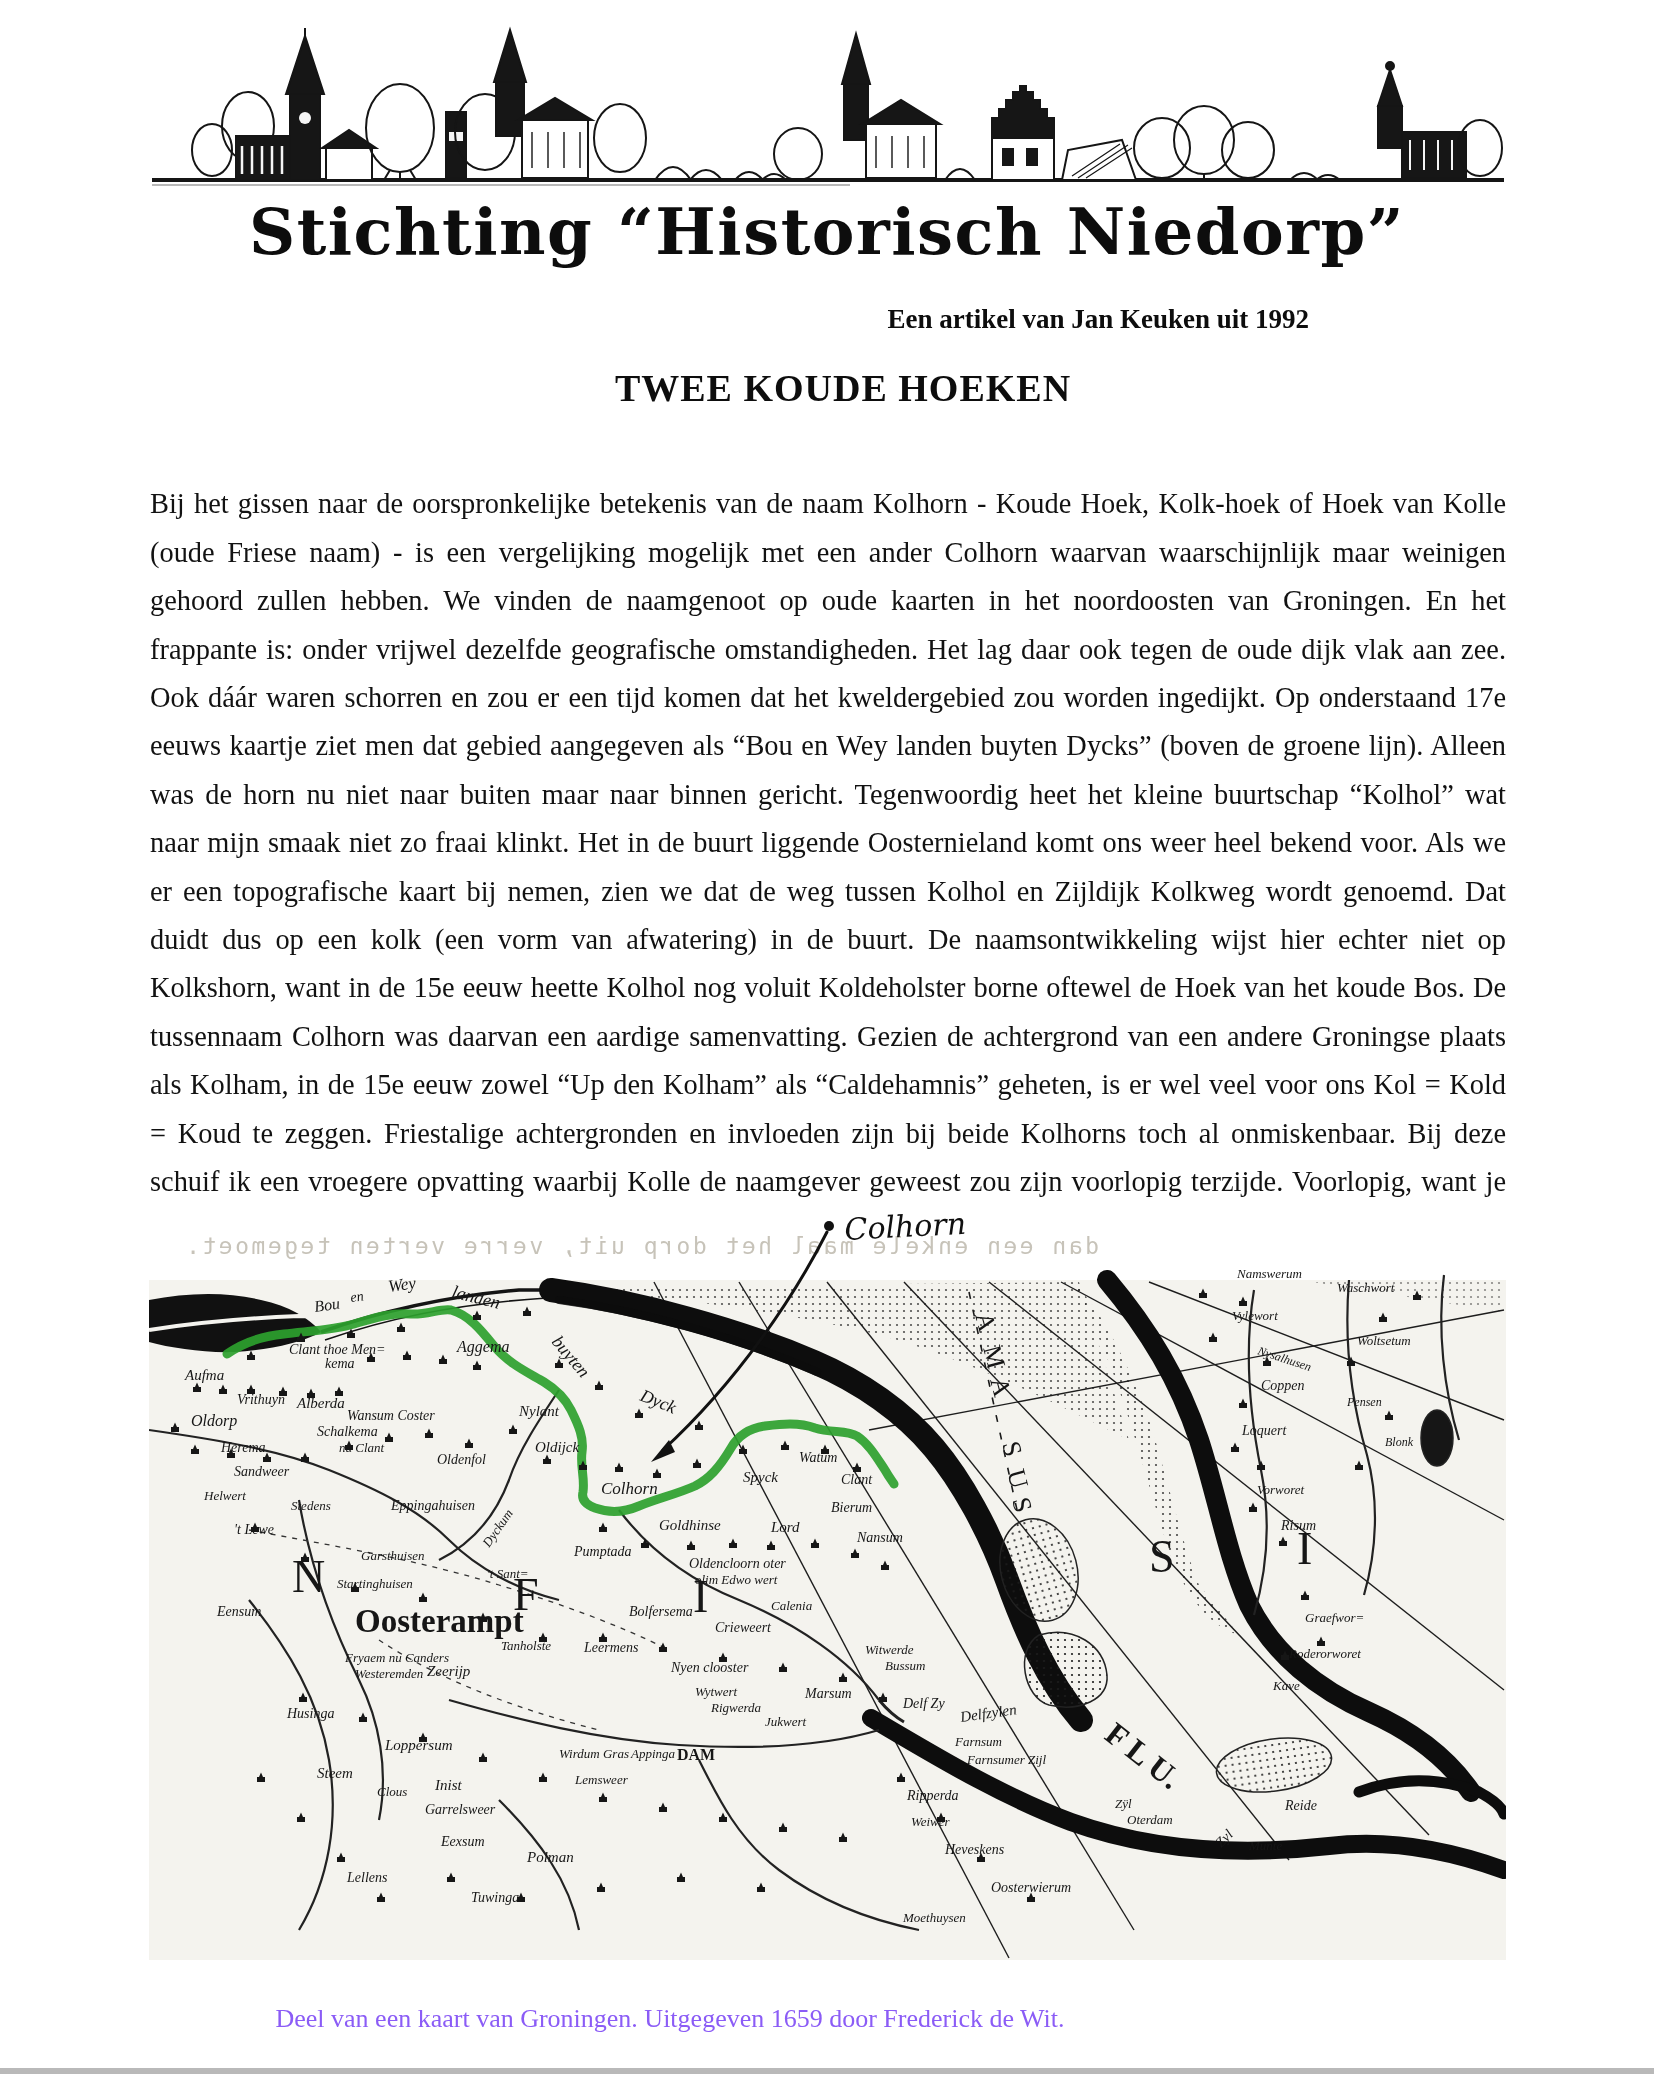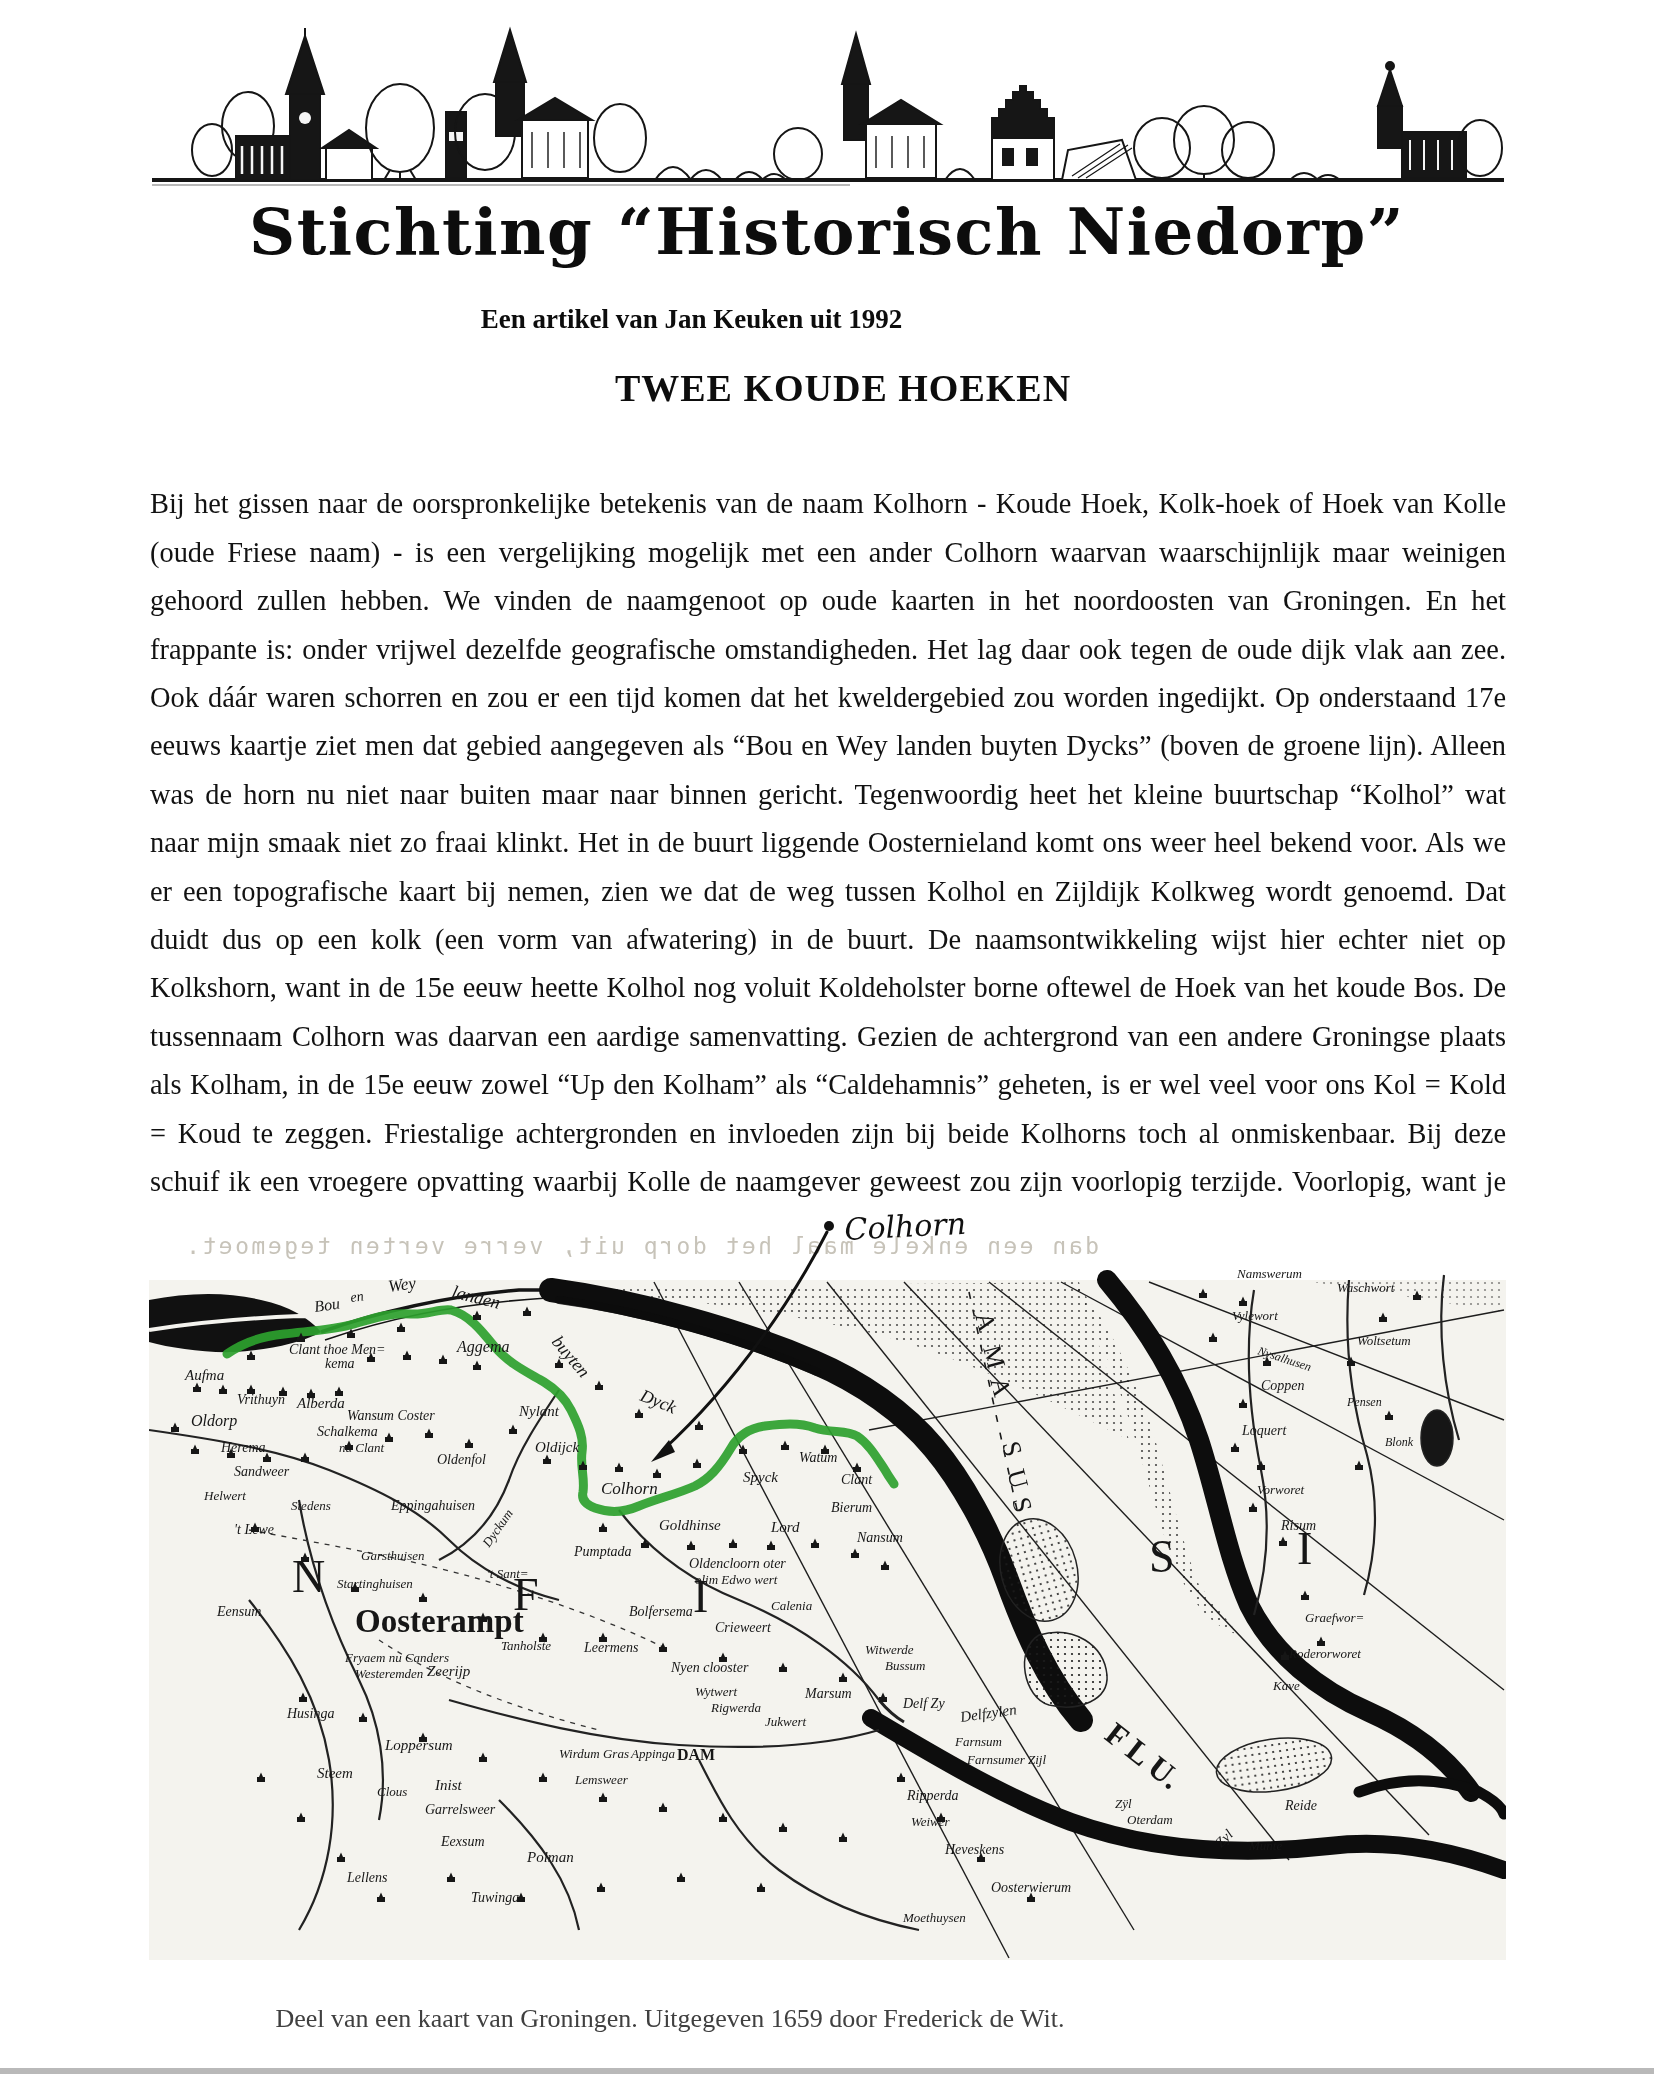--- a/index.html
+++ b/index.html
@@ -8,36 +8,36 @@
     font-family:"Liberation Serif", serif;color:#111;overflow:hidden;
   }
   .abs{position:absolute;}
   #header-art{left:150px;top:20px;width:1356px;height:172px;}
   #main-title{
     left:0;top:194px;width:1654px;text-align:center;
     font-family:"DejaVu Serif", serif;font-weight:700;font-size:64px;
     letter-spacing:1.5px;color:#0d0d0d;
   }
   #subtitle{
-    left:0;top:304px;width:1309px;text-align:center;
-    font-weight:700;font-size:27px;color:#0d0d0d;margin-left:37px;
+    left:0;top:304px;width:1309px;text-align:right;
+    font-weight:700;font-size:27px;color:#0d0d0d;
   }
   #article-heading{
     left:16px;top:366px;width:1654px;text-align:center;
     font-weight:700;font-size:38px;letter-spacing:1px;color:#0d0d0d;
   }
   #article-body{
     left:150px;top:452px;width:1356px;
     font-size:28.4px;line-height:48.4px;text-align:justify;color:#121212;
     word-spacing:1px;
   }
   #map-wrap{left:149px;top:1213px;width:1357px;height:747px;}
   #map-caption{
     left:0;top:2004px;width:1340px;text-align:center;
-    font-size:26px;color:#404040;
+    font-size:26px;color:#8b5cf6;
   }
   #page-edge{left:0;top:2068px;width:1654px;height:6px;background:#b9b9b9;}
   svg text{user-select:none;}
 </style>
 </head>
 <body>
 
 <svg id="header-art" class="abs" viewBox="0 0 1356 172" aria-hidden="true">
   <g stroke="#151515" fill="none" stroke-width="2">
 

